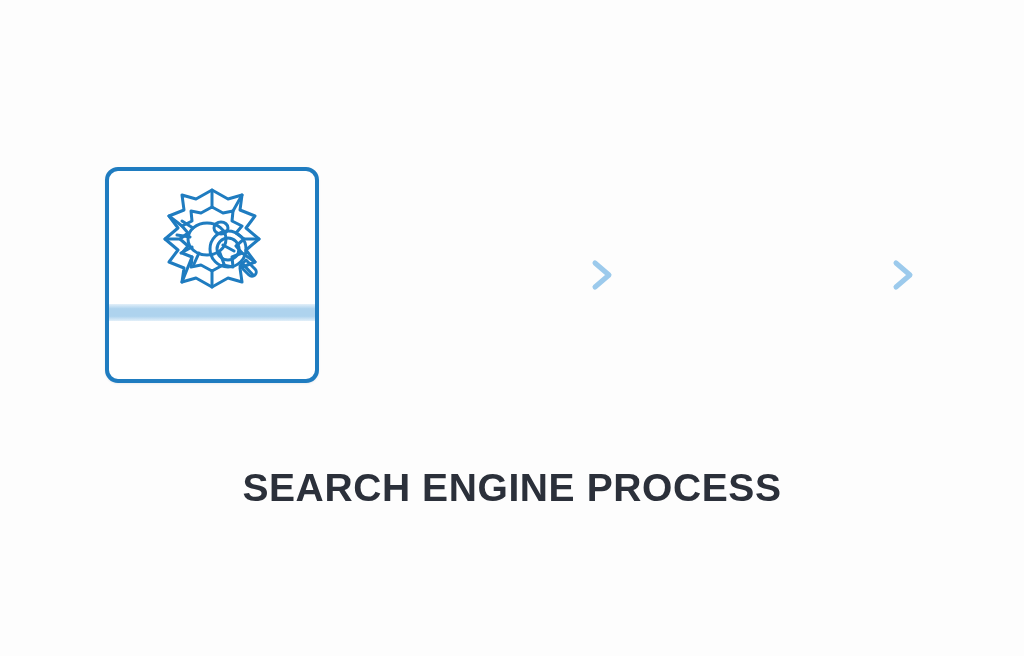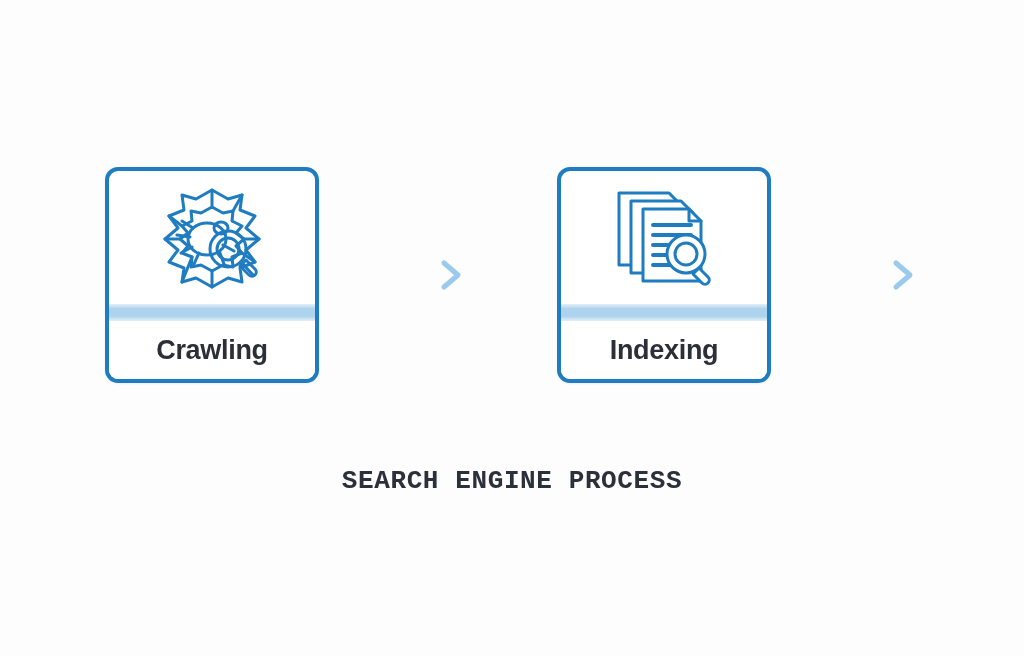--- a/index.html
+++ b/index.html
@@ -92,25 +92,24 @@
     justify-content: center;
   }
 
   
   .process-caption {
     position: absolute;
     left: 0;
     top: 466px;
     width: 1024px;
     text-align: center;
-    font-size: 26px;
+    font-size: 39px;
     font-weight: bold;
     color: #2b303a;
     letter-spacing: 0.6px;
-    font-family: Liberation Mono, monospace;
   }
 
   .icon-svg { display: block; }
 </style>
 </head>
 <body>
 
 <div class="canvas">
 
   <div class="flow-row">
@@ -138,66 +137,38 @@
             <path d="M67 62 L78 68 M64 70 L68 81"></path>
 
             <circle cx="72" cy="66" r="18"></circle>
             <circle cx="72" cy="66" r="11"></circle>
             <path d="M85 79 L97 92"></path>
             <path d="M84 83 L93 92 A4 4 0 0 0 99 86 L90 77 Z"></path>
           </svg>
         </span>
       </div>
       <div class="card-stripe"></div>
-      <div class="card-label-area">
-        <span class="card-label">Crawling</span>
-      </div>
     </div>
 
     <div class="flow-arrow">
       <span>
         <svg class="icon-svg" width="58" height="34" viewBox="0 0 58 34" fill="none" stroke-linecap="round" stroke-linejoin="round">
           <defs>
             <linearGradient id="arrGrad1" x1="0" y1="0" x2="1" y2="0">
               <stop offset="0%" stop-color="#a9d2ef" stop-opacity="0.25"></stop>
               <stop offset="55%" stop-color="#a9d2ef" stop-opacity="0.9"></stop>
               <stop offset="100%" stop-color="#9ccaec" stop-opacity="1"></stop>
             </linearGradient>
           </defs>
           <path d="M4 17 L48 17" stroke="url(#arrGrad1)" stroke-width="5"></path>
           <path d="M35 5 L49 17 L35 29" stroke="#9ccaec" stroke-width="5"></path>
         </svg>
       </span>
     </div>
 
-    <div class="step-card">
-      <div class="card-icon-area">
-        <span>
-          <svg class="icon-svg" width="106" height="110" viewBox="0 0 106 110" fill="none" stroke="#1f7cc0" stroke-width="3" stroke-linecap="round" stroke-linejoin="round">
-
-            <path d="M8 10 H58 L70 22 V82 H8 Z"></path>
-
-            <path d="M20 18 H70 L82 30 V90 H20 Z" fill="#ffffff"></path>
-
-            <path d="M32 26 H78 L90 38 V98 H32 Z" fill="#ffffff"></path>
-            <path d="M78 26 V38 H90"></path>
-
-            <path d="M42 42 H80 M42 52 H80 M42 62 H74 M42 72 H66 M42 82 H60" stroke-width="4"></path>
-
-            <circle cx="75" cy="71" r="19" fill="#ffffff"></circle>
-            <circle cx="75" cy="71" r="11"></circle>
-            <path d="M88 85 L97 94 A4 4 0 0 1 91 100 L82 91 Z" fill="#ffffff"></path>
-          </svg>
-        </span>
-      </div>
-      <div class="card-stripe"></div>
-      <div class="card-label-area">
-        <span class="card-label">Indexing</span>
-      </div>
-    </div>
 
     <div class="flow-arrow">
       <span>
         <svg class="icon-svg" width="58" height="34" viewBox="0 0 58 34" fill="none" stroke-linecap="round" stroke-linejoin="round">
           <defs>
             <linearGradient id="arrGrad2" x1="0" y1="0" x2="1" y2="0">
               <stop offset="0%" stop-color="#a9d2ef" stop-opacity="0.25"></stop>
               <stop offset="55%" stop-color="#a9d2ef" stop-opacity="0.9"></stop>
               <stop offset="100%" stop-color="#9ccaec" stop-opacity="1"></stop>
             </linearGradient>

